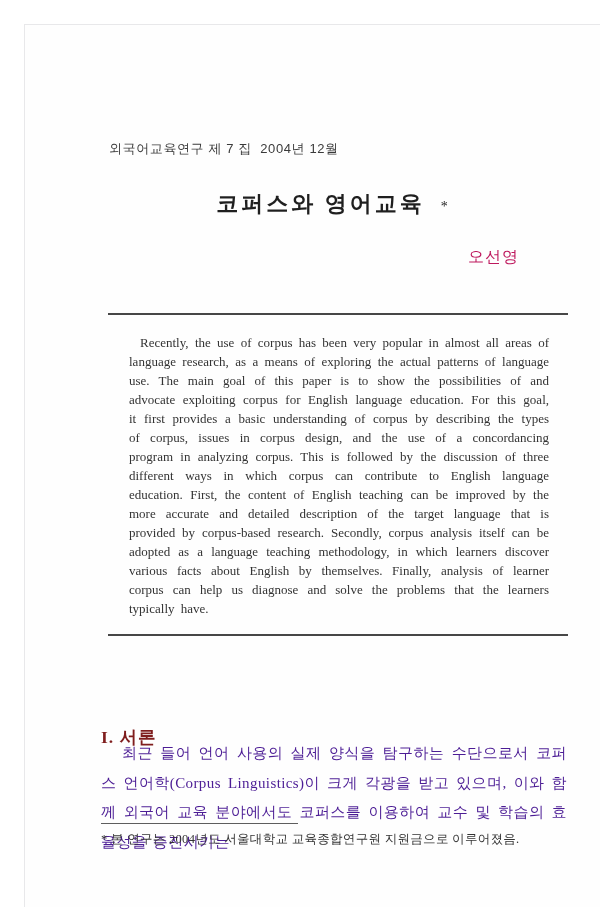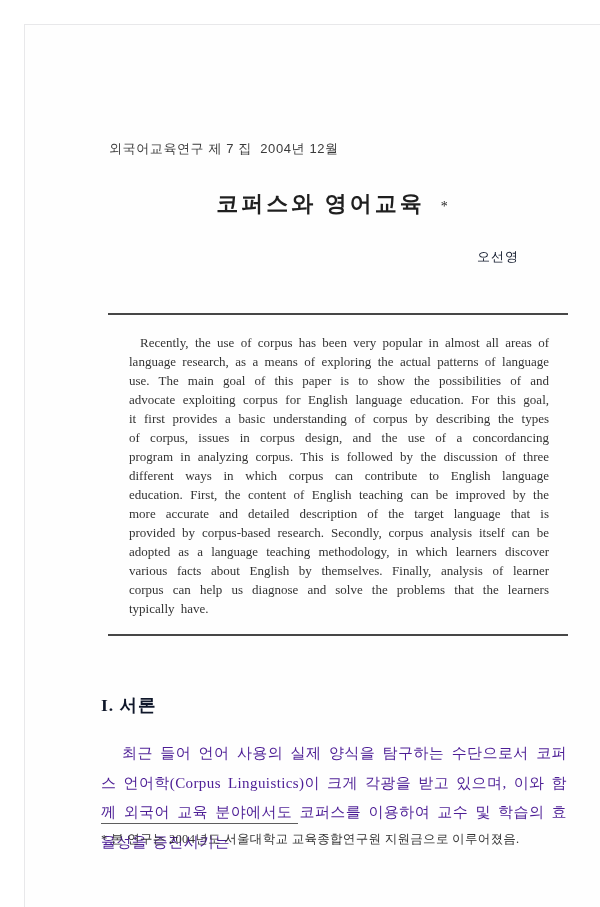--- a/index.html
+++ b/index.html
@@ -42,24 +42,24 @@
     font-size: 14px;
     letter-spacing: 0;
     font-weight: 400;
   }
 
   .author-block {
     position: absolute;
     top: 202px;
     right: 88px;
     text-align: left;
-    font-size: 13px;
+    font-size: 16px;
     line-height: 27px;
     letter-spacing: 1px;
-    color: #0f172a;
+    color: #be185d;
   }
 
   .abstract-box {
     position: absolute;
     top: 280px;
     left: 75px;
     width: 460px;
     border-top: 2px solid #474747;
     border-bottom: 2px solid #474747;
     padding: 5px 11px 8px 13px;
@@ -78,26 +78,26 @@
     line-height: 19px;
     text-align: justify;
     text-indent: 11px;
     word-spacing: 3px;
     color: #333333;
     font-family: Liberation Serif, serif;
   }
 
   .section-heading {
     position: absolute;
-    top: 660px;
+    top: 692px;
     left: 68px;
     font-size: 17.5px;
     font-weight: 700;
     letter-spacing: 1px;
-    color: #0f172a;
+    color: #7f1d1d;
   }
 
   .body-text {
     position: absolute;
     top: 706px;
     left: 68px;
     width: 466px;
     font-size: 15px;
     line-height: 29.5px;
     text-align: justify;

